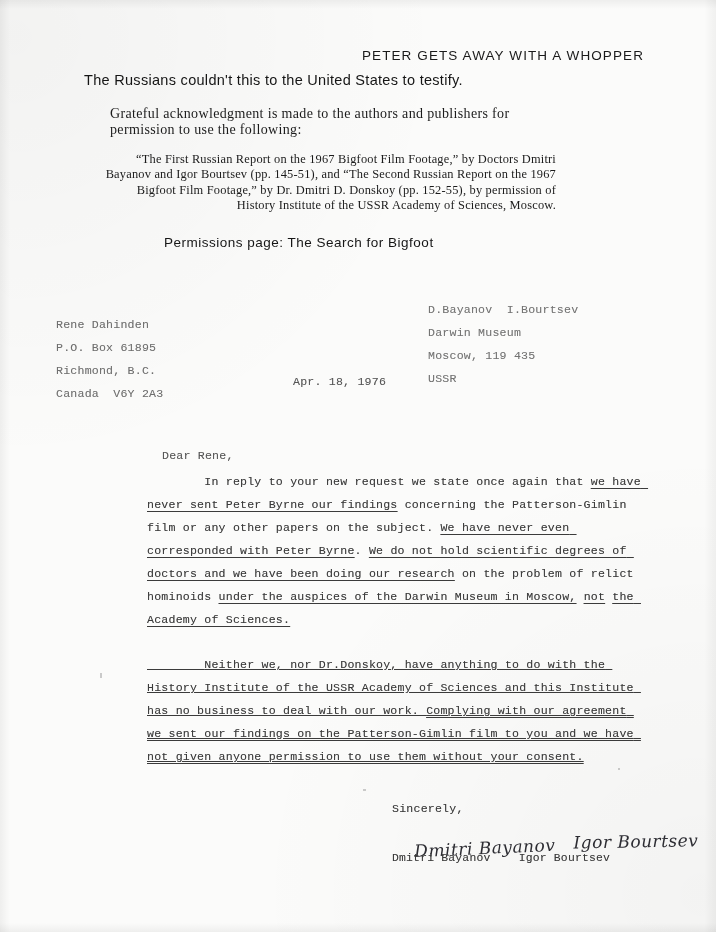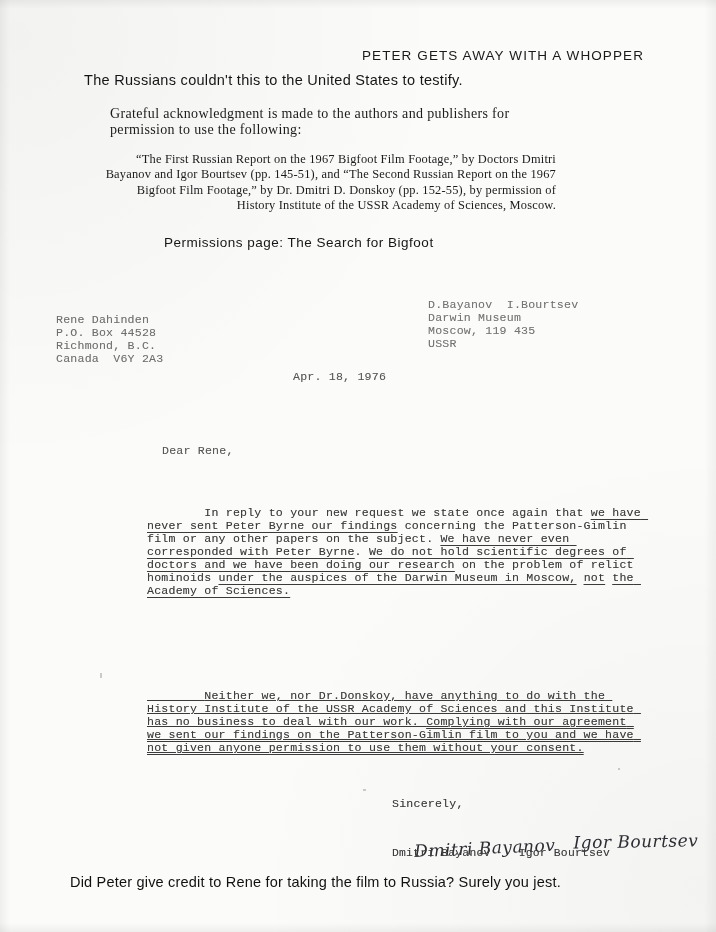--- a/index.html
+++ b/index.html
@@ -92,21 +92,21 @@
     letter-spacing: 0.5px;
     color: #161616;
     margin-left: 24px;
   }
 
   
   .tw {
     font-family: "Liberation Mono", "DejaVu Sans Mono", monospace;
     color: #3b3b3b;
     font-size: 11.6px;
-    line-height: 13px;
+    line-height: 23px;
     letter-spacing: 0.2px;
     text-shadow: 0 0 0.6px rgba(90,90,90,0.45);
   }
   .addr-left {
     position: absolute;
     left: 56px;
     top: 313px;
     white-space: pre;
     opacity: 0.72;
   }
@@ -129,21 +129,20 @@
     left: 162px;
     top: 444px;
     white-space: pre;
     opacity: 0.85;
   }
   .para {
     position: absolute;
     left: 147px;
     width: 500px;
     white-space: pre-wrap;
-    margin-top: 36px;
   }
   #para1 { top: 470px; }
   #para2 { top: 653px; text-decoration: underline; }
   .closing {
     position: absolute;
     left: 392px;
     top: 797px;
     white-space: pre;
   }
   .sig-names {
@@ -201,39 +200,38 @@
 <div class="page">
 
   <div class="headline">PETER GETS AWAY WITH A WHOPPER</div>
   <div class="subhead">The Russians couldn't this to the United States to testify.</div>
 
   <div class="perm-intro">Grateful acknowledgment is made to the authors and publishers for permission to use the following:</div>
   <div class="perm-body">“The First Russian Report on the 1967 Bigfoot Film Footage,” by Doctors Dmitri Bayanov and Igor Bourtsev (pp. 145-51), and “The Second Russian Report on the 1967 Bigfoot Film Footage,” by Dr. Dmitri D. Donskoy (pp. 152-55), by permission of History Institute of the USSR Academy of Sciences, Moscow.</div>
   <div class="perm-caption">Permissions page: The Search for Bigfoot</div>
 
   <div class="tw addr-left">Rene Dahinden
-P.O. Box 44528
+P.O. Box 61895
 Richmond, B.C.
 Canada  V6Y 2A3</div>
   <div class="tw addr-right">D.Bayanov  I.Bourtsev
 Darwin Museum
 Moscow, 119 435
 USSR</div>
   <div class="tw letter-date">Apr. 18, 1976</div>
   <div class="tw salutation">Dear Rene,</div>
 
   <div class="tw para" id="para1"><span>        In reply to your new request we state once again that </span><span class="u">we have never sent Peter Byrne our findings</span><span> concerning the Patterson-Gimlin film or any other papers on the subject. </span><span class="u">We have never even corresponded with Peter Byrne</span><span>. </span><span class="u">We do not hold scientific degrees of doctors and we have been doing our research</span><span> on the problem of relict hominoids </span><span class="u">under the auspices of the Darwin Museum in Moscow,</span><span> </span><span class="u">not</span><span> </span><span class="u">the Academy of Sciences.</span></div>
   <div class="tw para" id="para2"><span>        Neither we, nor Dr.Donskoy, have anything to do with the History Institute of the USSR Academy of Sciences and this Institute has no business to deal with our work. </span><span class="u">Complying with our agreement we sent our findings on the Patterson-Gimlin film to you and we have not given anyone permission to use them without your consent.</span></div>
 
   <div class="tw closing">Sincerely,</div>
 
   <div class="sig-script">
     <span>Dmitri Bayanov</span><span class="second">Igor Bourtsev</span>
   </div>
 
   <div class="tw sig-names">Dmitri Bayanov    Igor Bourtsev</div>
 
-  <div class="bottom-caption">Did Peter give credit to Rene for taking the film to Russia?  Surely you jest.</div>
 
   <div class="speck" style="left:100px;top:673px;width:2px;height:5px;"></div>
   <div class="speck" style="left:363px;top:789px;width:3px;height:2px;"></div>
   <div class="speck" style="left:618px;top:768px;width:2px;height:2px;"></div>
 </div>
 
 </body></html>

